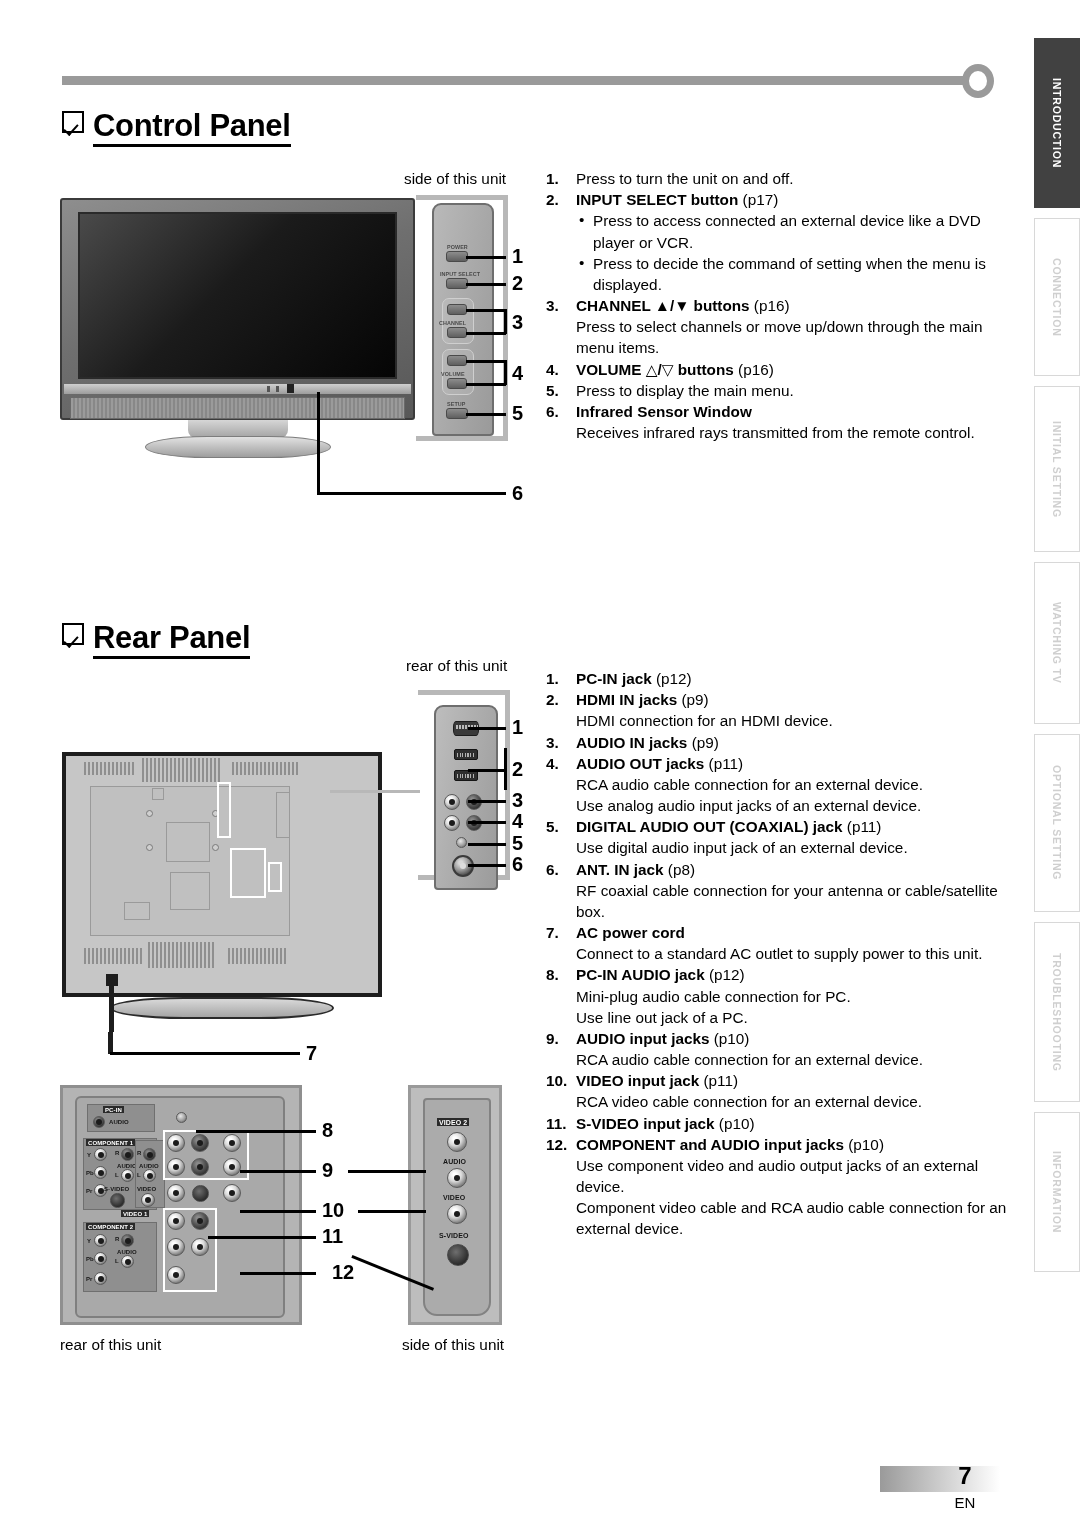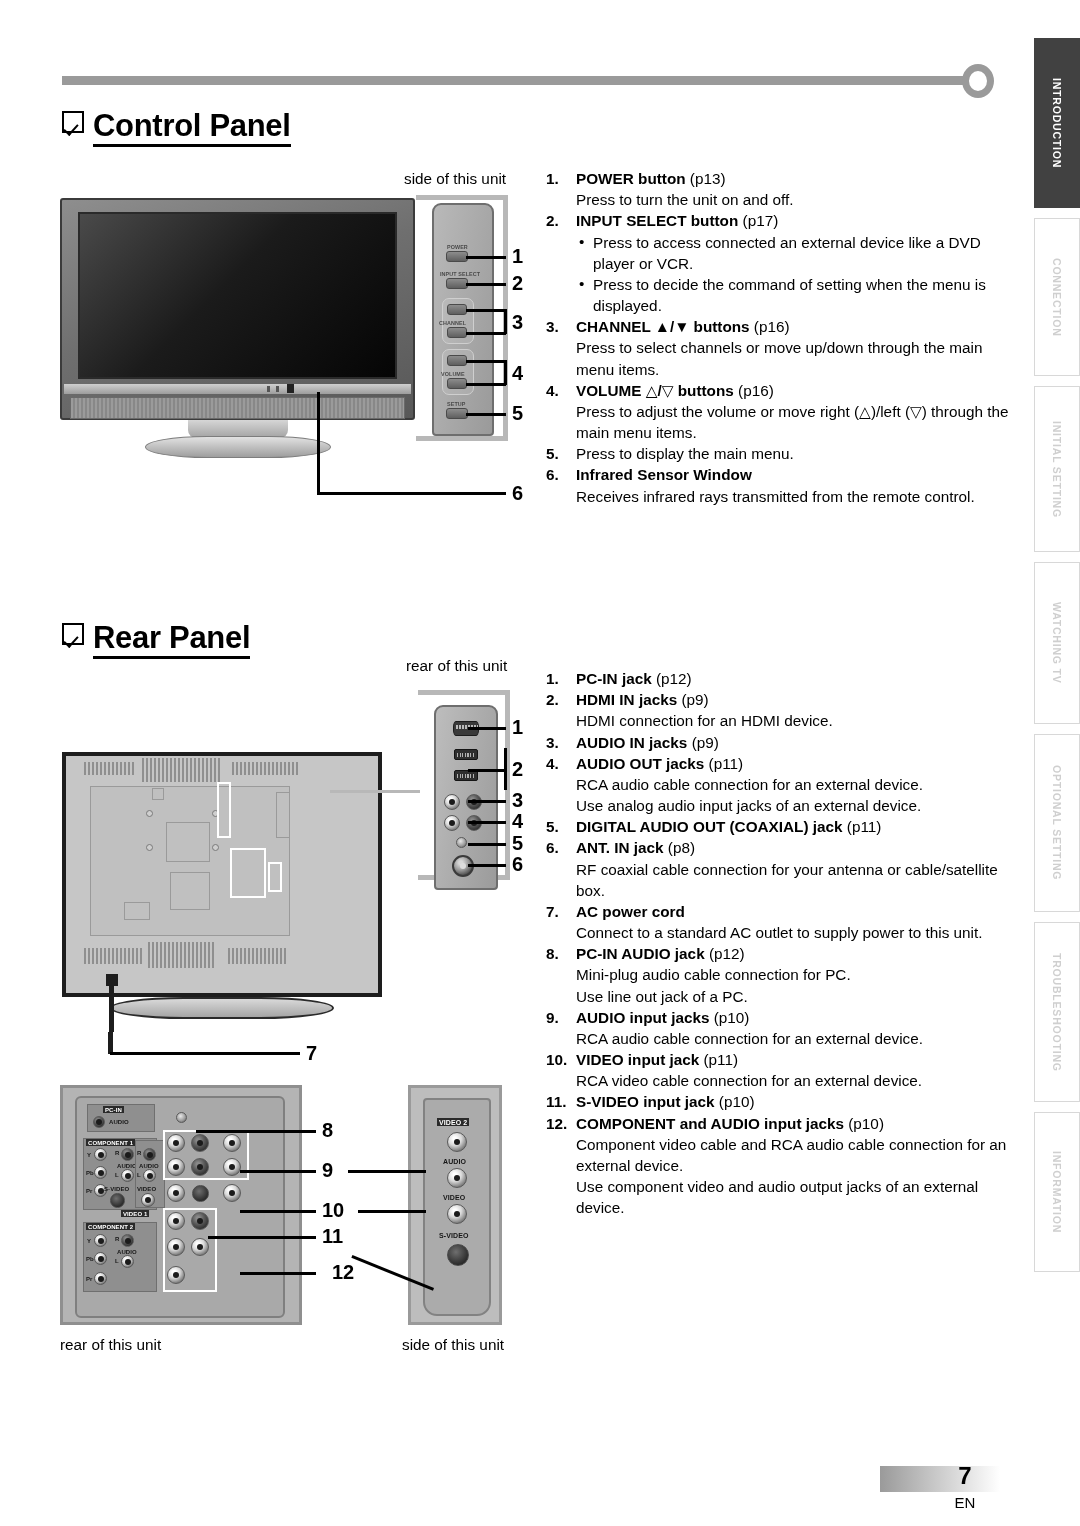--- a/index.html
+++ b/index.html
@@ -245,21 +245,20 @@
 
   <div class="leadv" style="left:317px;top:392px;height:100px;"></div>
   <div class="lead" style="left:317px;top:492px;width:189px;"></div>
   <div class="co" style="left:512px;top:482px;">6</div>
 
   <div class="desc" style="left:546px;top:168px;">
 
     <div class="item">
       <div class="num">1.</div>
       <div class="body">
-        <div class="hd"><span>POWER button</span> <span class="pg">(p13)</span></div>
         <p>Press to turn the unit on and off.</p>
       </div>
     </div>
 
     <div class="item">
       <div class="num">2.</div>
       <div class="body">
         <div class="hd"><span>INPUT SELECT button</span> <span class="pg">(p17)</span></div>
         <ul class="bullets">
           <li>Press to access connected an external device like a DVD player or VCR.</li>
@@ -273,21 +272,20 @@
       <div class="body">
         <div class="hd"><span>CHANNEL ▲/▼ buttons</span> <span class="pg">(p16)</span></div>
         <p>Press to select channels or move up/down through the main menu items.</p>
       </div>
     </div>
 
     <div class="item">
       <div class="num">4.</div>
       <div class="body">
         <div class="hd"><span>VOLUME △/▽ buttons</span> <span class="pg">(p16)</span></div>
-        <p>Press to adjust the volume or move right (△)/left (▽) through the main menu items.</p>
       </div>
     </div>
 
     <div class="item">
       <div class="num">5.</div>
       <div class="body">
         <p>Press to display the main menu.</p>
       </div>
     </div>
 
@@ -503,20 +501,21 @@
         <div class="hd"><span>AUDIO OUT jacks</span> <span class="pg">(p11)</span></div>
         <p>RCA audio cable connection for an external device.</p>
         <p>Use analog audio input jacks of an external device.</p>
       </div>
     </div>
 
     <div class="item">
       <div class="num">5.</div>
       <div class="body">
         <div class="hd"><span>DIGITAL AUDIO OUT (COAXIAL) jack</span> <span class="pg">(p11)</span></div>
+        <p>Use digital audio input jack of an external device.</p>
       </div>
     </div>
 
     <div class="item">
       <div class="num">6.</div>
       <div class="body">
         <div class="hd"><span>ANT. IN jack</span> <span class="pg">(p8)</span></div>
         <p>RF coaxial cable connection for your antenna or cable/satellite box.</p>
       </div>
     </div>
@@ -558,22 +557,22 @@
       <div class="num">11.</div>
       <div class="body">
         <div class="hd"><span>S-VIDEO input jack</span> <span class="pg">(p10)</span></div>
       </div>
     </div>
 
     <div class="item">
       <div class="num">12.</div>
       <div class="body">
         <div class="hd"><span>COMPONENT and AUDIO input jacks</span> <span class="pg">(p10)</span></div>
+        <p>Use component video and audio output jacks of an external device.</p>
         <p>Component video cable and RCA audio cable connection for an external device.</p>
-        <p>Use component video and audio output jacks of an external device.</p>
       </div>
     </div>
   </div>
 
   <div style="position:absolute;left:880px;top:1466px;width:120px;height:26px;background:linear-gradient(90deg,#9a9a9a,#fff);"></div>
   <div style="position:absolute;left:940px;top:1462px;width:50px;text-align:center;font-size:24px;font-weight:bold;">7</div>
   <div style="position:absolute;left:940px;top:1494px;width:50px;text-align:center;font-size:15px;">EN</div>
 
 </div>
 

